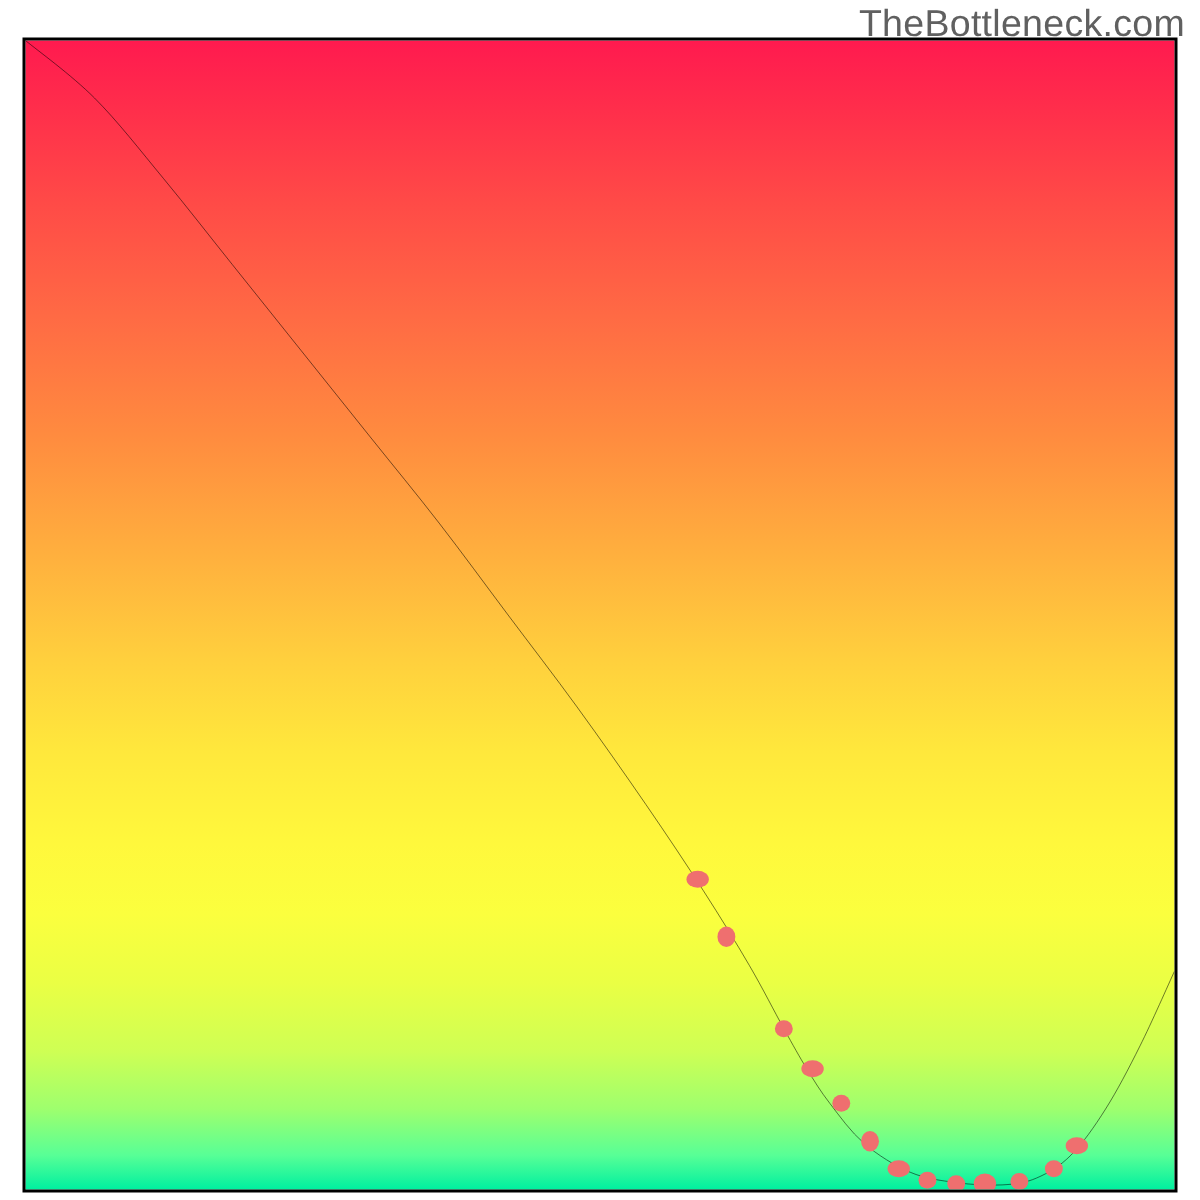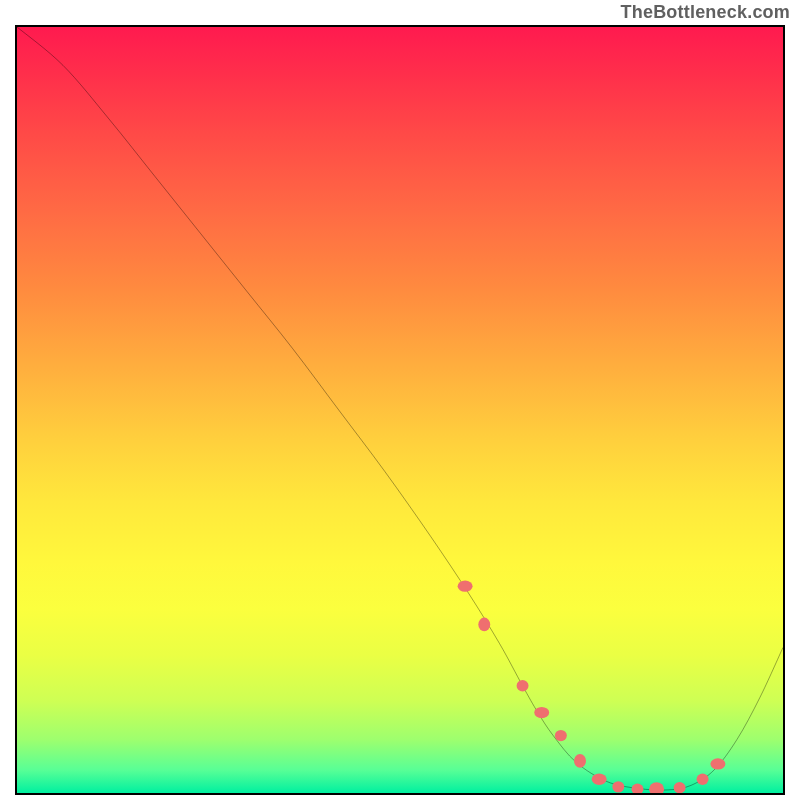--- a/index.html
+++ b/index.html
@@ -49,22 +49,22 @@
     position: absolute;
     inset: 0;
     width: 100%;
     height: 100%;
     display: block;
   }
   .watermark {
     position: absolute;
     top: 2px;
     right: 10px;
-    font-size: 18px;
-    font-weight: 700;
+    font-size: 25px;
+    font-weight: 400;
     color: #606060;
     letter-spacing: 0.2px;
   }
 </style>
 </head>
 <body>
 
 <div class="stage">
 
   <div class="watermark">TheBottleneck.com</div>

